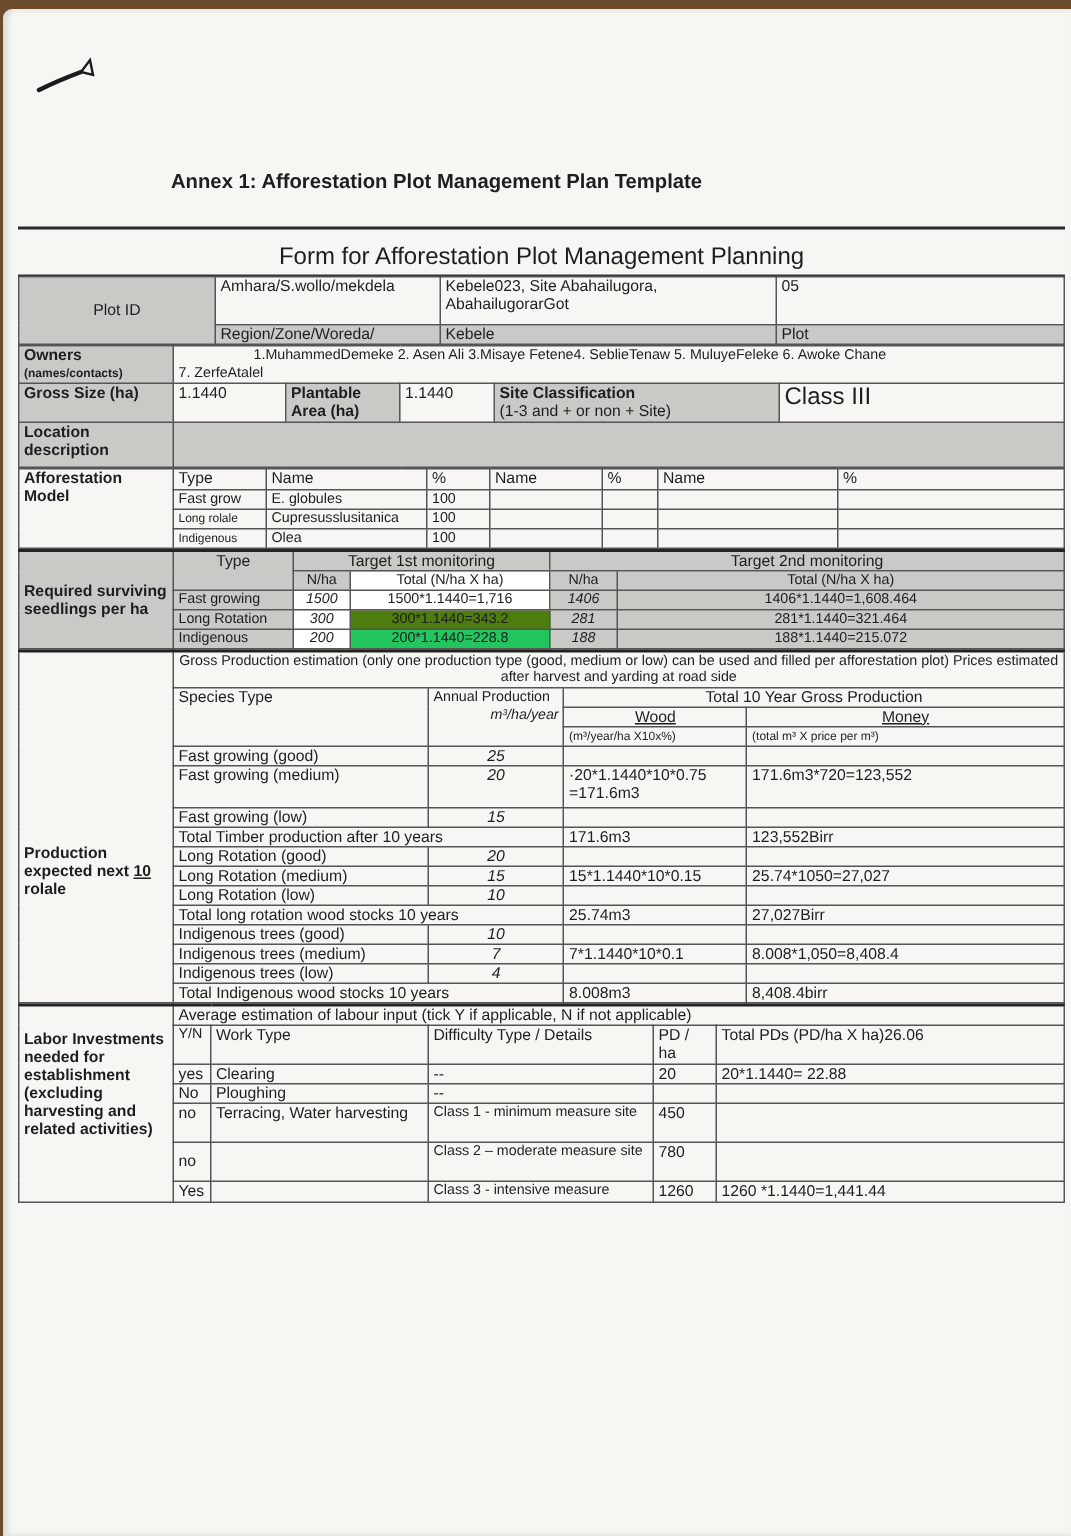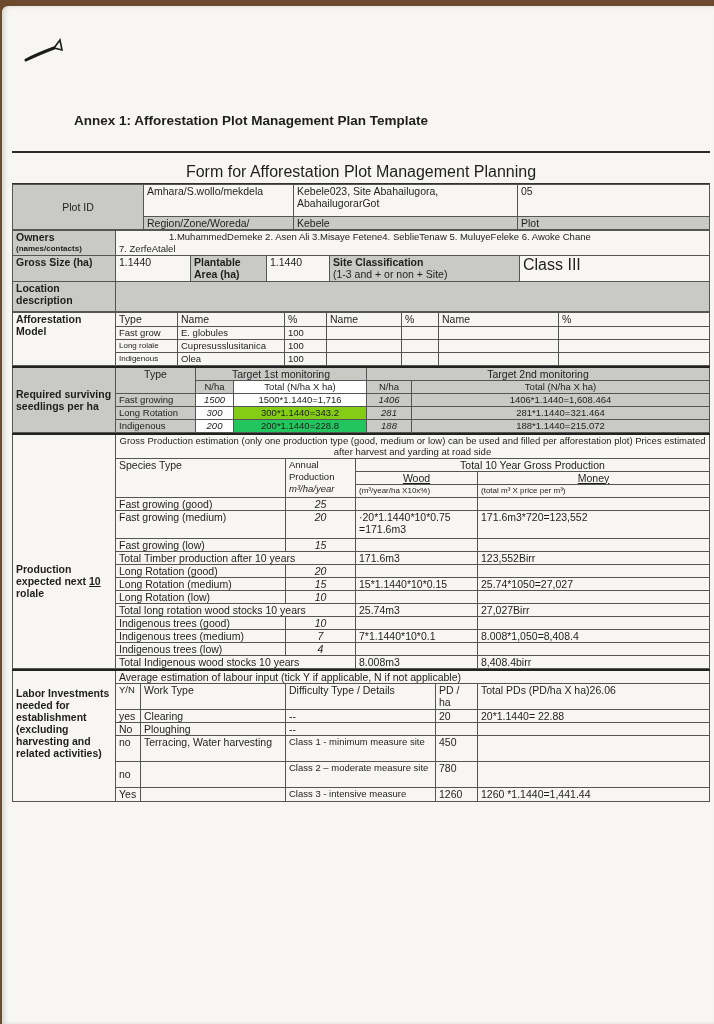--- a/index.html
+++ b/index.html
@@ -13,21 +13,21 @@
     position: absolute; left: 2px; top: 6px; width: 712px; height: 1018px;
     background: #f7f6f2;
     border-radius: 6px 0 0 0;
     box-shadow: inset 3px 0 4px rgba(0,0,0,0.12);
   }
   .tick {
     position: absolute; left: 22px; top: 30px;
   }
   .hdr { position: absolute; left: 72px; top: 106px; }
   .hdr .t1 { font-weight: bold; font-size: 14px; letter-spacing: 0.2px; }
-  .hdr .t2 { font-weight: bold; font-size: 13.5px; margin-top: 1px; }
+  .hdr .t2 { font-weight: bold; font-size: 13.5px; margin-top: 1px; margin-left: 40px; }
   .hdr .gap { display: inline-block; width: 20px; }
 
   .frame {
     position: absolute; left: 10px; top: 145px; width: 698px;
     border-top: 2px solid #2a2a2a;
   }
   .proj {
     font-size: 7.8px; font-weight: bold; padding: 5px 0 5px 2px;
     border-bottom: 1px solid #777;
   }
@@ -38,21 +38,21 @@
   table { border-collapse: collapse; width: 100%; }
   td {
     border: 1px solid #555; font-size: 10.5px; padding: 0 3px;
     vertical-align: top; line-height: 12px;
   }
   .sh { background: #c9c9c6; }
   .lbl { font-weight: bold; font-size: 10.5px; line-height: 12px; }
   .sm { font-size: 9.5px; }
   .xs { font-size: 8px; }
   .c { text-align: center; }
-  .i { font-style: italic; }
+  .i { font-style: italic; margin-left: 38px; }
   .u { text-decoration: underline; }
   .thick { border-top: 2px solid #222; }
 </style>
 </head>
 <body>
 
 <div class="page">
 
   <svg class="tick" width="42" height="28" viewBox="0 0 42 28">
     <path d="M2 24 Q14 18 30 12" stroke="#1b1b1b" stroke-width="3" fill="none" stroke-linecap="round"></path>
@@ -203,21 +203,21 @@
       <tr style="height:11px" class="sh">
         <td class="sm">Fast growing</td>
         <td class="c i sm" style="background:#fff">1500</td>
         <td class="c sm" style="background:#fff">1500*1.1440=1,716</td>
         <td class="c i sm">1406</td>
         <td class="c sm">1406*1.1440=1,608.464</td>
       </tr>
       <tr style="height:11px" class="sh">
         <td class="sm">Long Rotation</td>
         <td class="c i sm" style="background:#fff">300</td>
-        <td class="c sm" style="background:#84cc16">300*1.1440=343.2</td>
+        <td class="c sm" style="background:#4d7c0f">300*1.1440=343.2</td>
         <td class="c i sm">281</td>
         <td class="c sm">281*1.1440=321.464</td>
       </tr>
       <tr style="height:11px" class="sh">
         <td class="sm">Indigenous</td>
         <td class="c i sm" style="background:#fff">200</td>
         <td class="c sm" style="background:#22c55e">200*1.1440=228.8</td>
         <td class="c i sm">188</td>
         <td class="c sm">188*1.1440=215.072</td>
       </tr>

